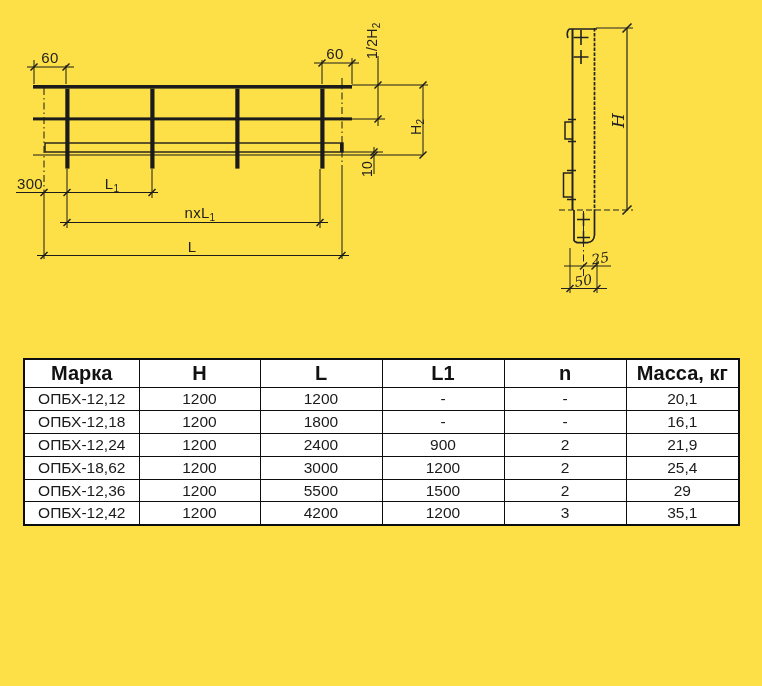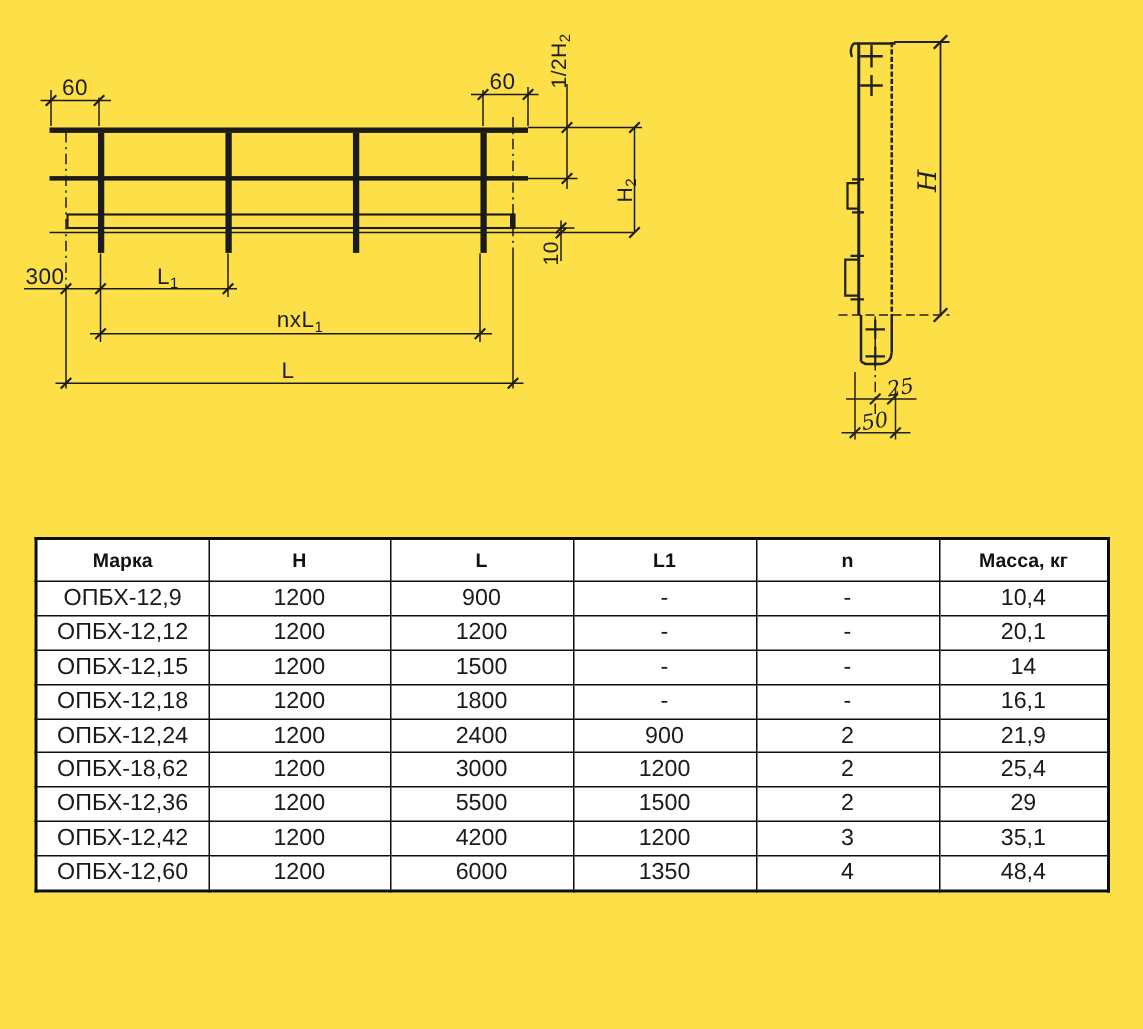--- a/index.html
+++ b/index.html
@@ -9,21 +9,21 @@
   .dimtxt{font-family:"Liberation Sans",sans-serif;font-size:15px;letter-spacing:.3px;}
   .dimtxt-sm{font-family:"Liberation Sans",sans-serif;font-size:14px;letter-spacing:.3px;}
   .handtxt{font-family:"DejaVu Serif",serif;font-style:italic;font-size:14px;}
   .handtxt-big{font-family:"DejaVu Serif",serif;font-style:italic;font-size:17px;}
   
   #spec-table{position:absolute;left:23px;top:358px;border-collapse:collapse;table-layout:fixed;
               width:715px;background:#fff;}
   #spec-table th,#spec-table td{border:1.7px solid #0d0d0d;text-align:center;vertical-align:middle;
               padding:0;overflow:hidden;white-space:nowrap;}
   #spec-table{border:2.4px solid #0d0d0d;}
-  #spec-table th{height:27px;font-size:13px;font-weight:bold;color:#111;}
+  #spec-table th{height:27px;font-size:20px;font-weight:bold;color:#111;}
   #spec-table td{height:21.9px;font-size:15.5px;color:#1a1a1a;}
   col.c0{width:115px}col.c1{width:121px}col.c2{width:122px}
   col.c3{width:122px}col.c4{width:122px}col.c5{width:113px}
 </style>
 </head>
 <body>
 
 <div id="page">
 
   <svg width="762" height="350" viewBox="0 0 762 350">
@@ -180,42 +180,26 @@
           <th>Марка</th>
           <th>H</th>
           <th>L</th>
           <th>L1</th>
           <th>n</th>
           <th>Масса, кг</th>
         </tr>
     </thead>
     <tbody>
         <tr>
-          <td>ОПБХ-12,9</td>
-          <td>1200</td>
-          <td>900</td>
-          <td>-</td>
-          <td>-</td>
-          <td>10,4</td>
-        </tr>
-        <tr>
           <td>ОПБХ-12,12</td>
           <td>1200</td>
           <td>1200</td>
           <td>-</td>
           <td>-</td>
           <td>20,1</td>
-        </tr>
-        <tr>
-          <td>ОПБХ-12,15</td>
-          <td>1200</td>
-          <td>1500</td>
-          <td>-</td>
-          <td>-</td>
-          <td>14</td>
         </tr>
         <tr>
           <td>ОПБХ-12,18</td>
           <td>1200</td>
           <td>1800</td>
           <td>-</td>
           <td>-</td>
           <td>16,1</td>
         </tr>
         <tr>
@@ -243,23 +227,15 @@
           <td>29</td>
         </tr>
         <tr>
           <td>ОПБХ-12,42</td>
           <td>1200</td>
           <td>4200</td>
           <td>1200</td>
           <td>3</td>
           <td>35,1</td>
         </tr>
-        <tr>
-          <td>ОПБХ-12,60</td>
-          <td>1200</td>
-          <td>6000</td>
-          <td>1350</td>
-          <td>4</td>
-          <td>48,4</td>
-        </tr>
       </tbody>
   </table>
 </div>
 
 </body></html>

